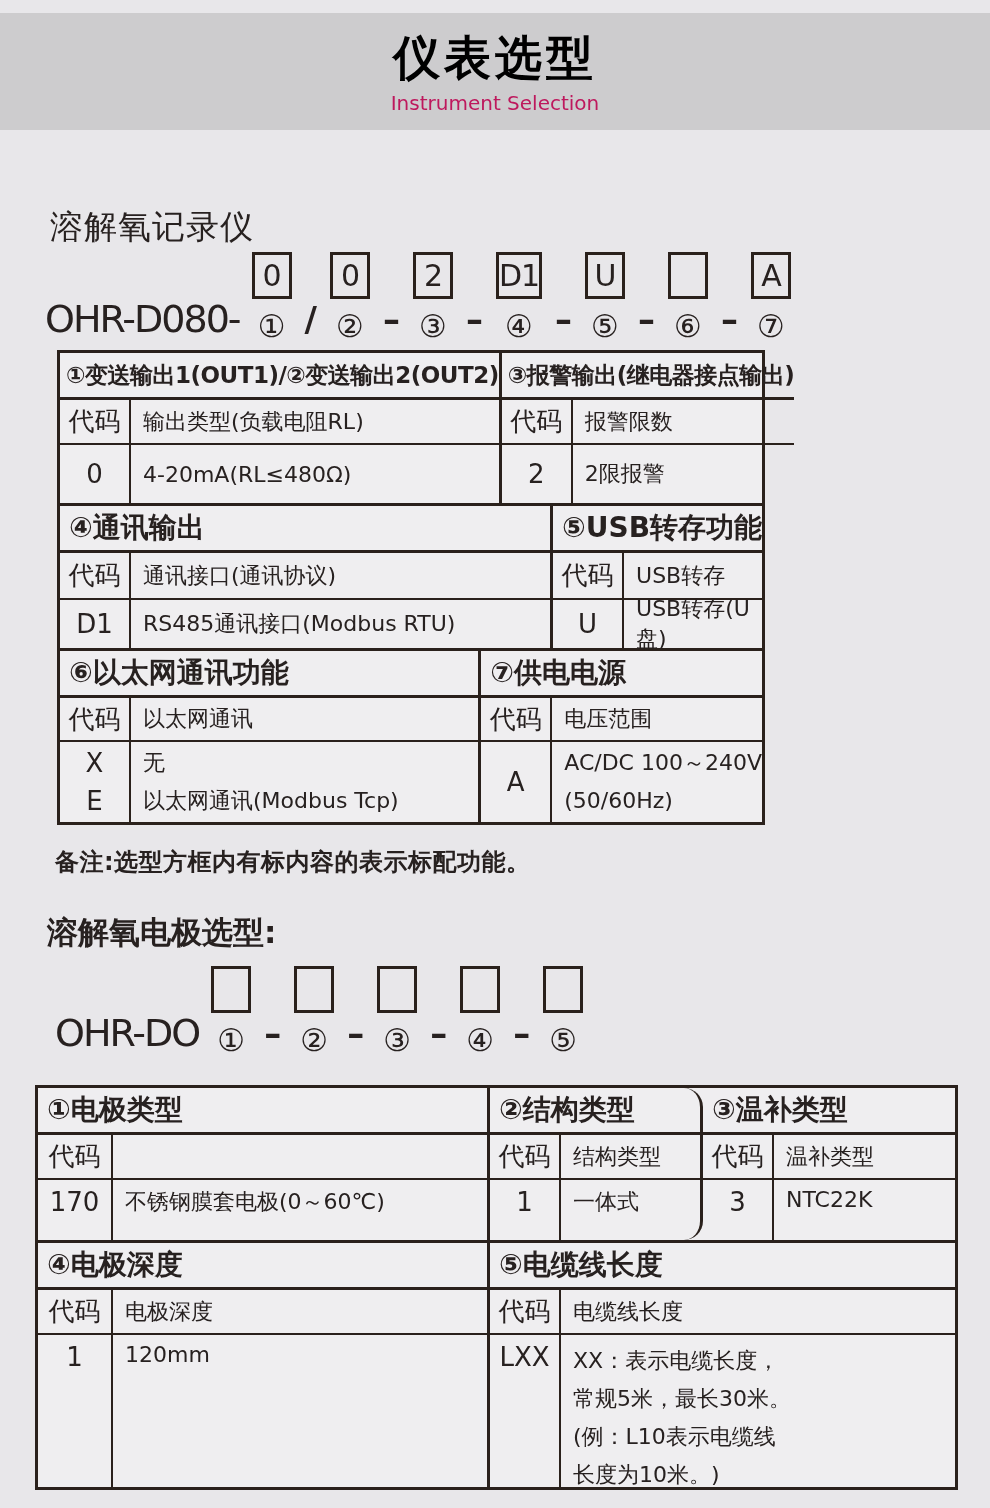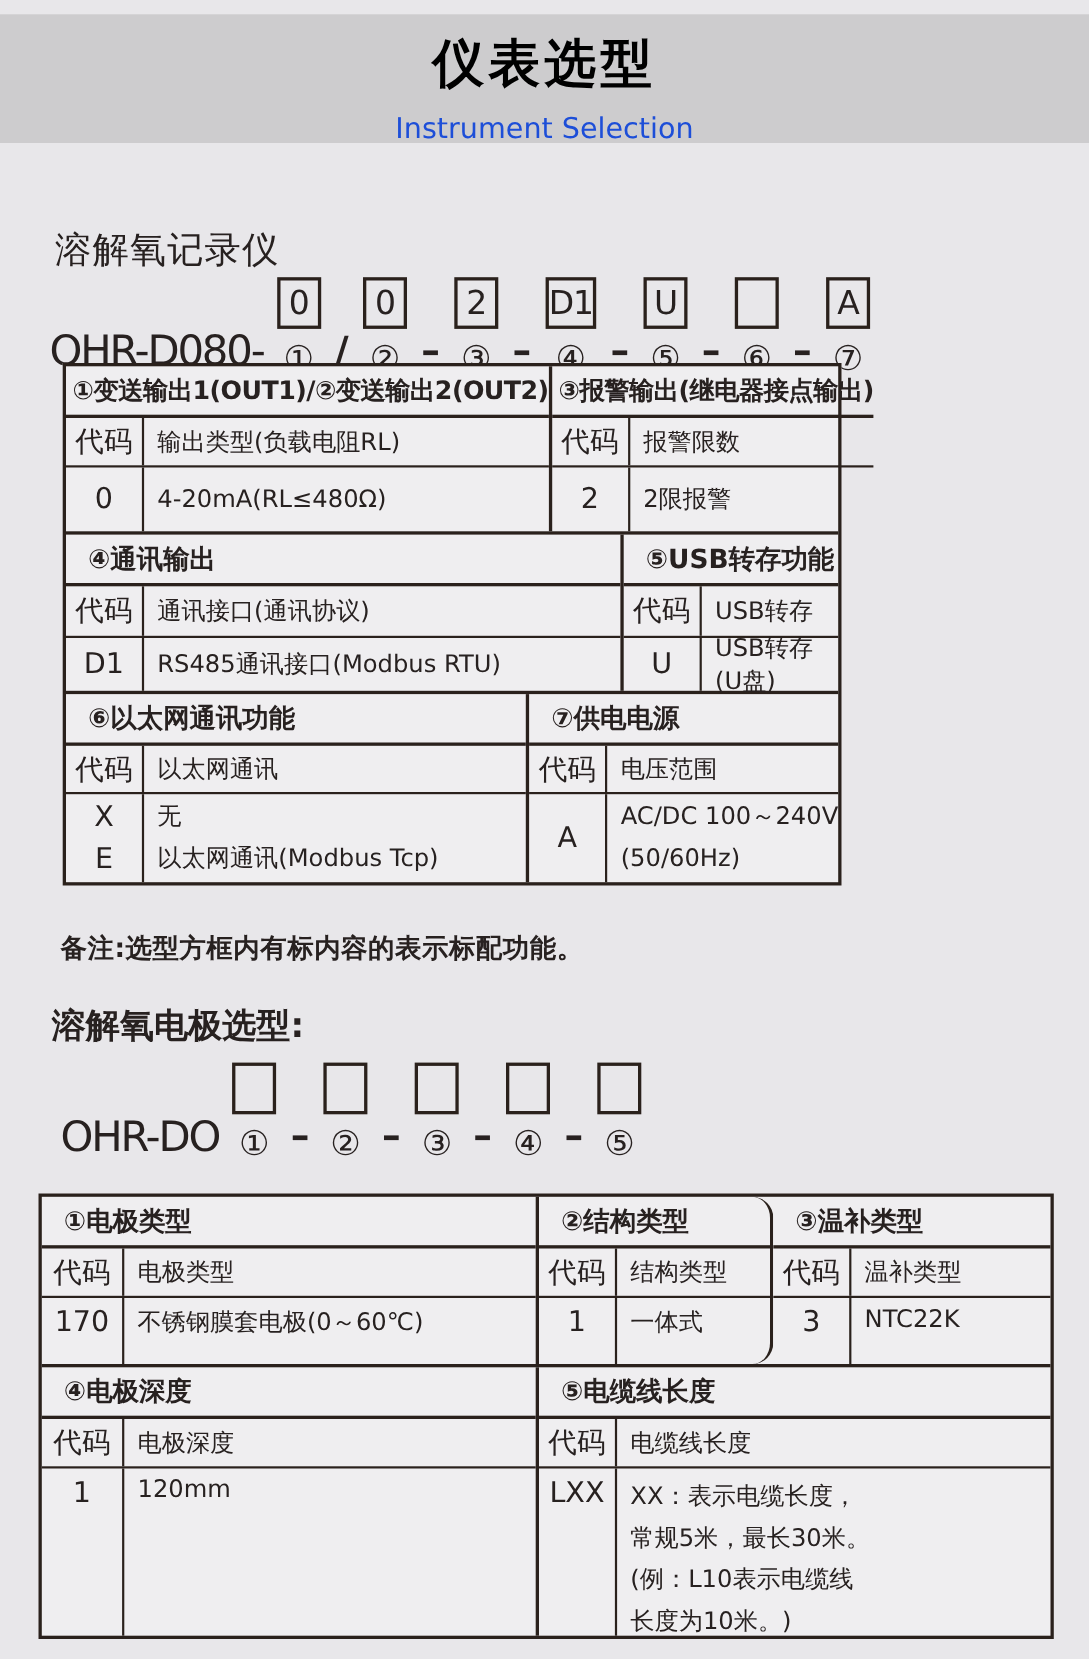--- a/index.html
+++ b/index.html
@@ -12,52 +12,52 @@
   *{box-sizing:border-box;}
   html,body{margin:0;padding:0;}
   body{
     width:990px;height:1508px;position:relative;overflow:hidden;
     background:var(--page);color:var(--txt);
     font-family:"DejaVu Sans","Liberation Sans",sans-serif;
   }
   
   .band{position:absolute;left:0;top:13px;width:990px;height:117px;background:var(--band);text-align:center;}
   .band .title{font-size:47px;font-weight:bold;letter-spacing:4px;margin-top:14px;color:#000000;}
-  .band .subtitle{font-size:26px;margin-top:12px;color:#1d4ed8;}
+  .band .subtitle{font-size:20px;margin-top:1px;color:#be185d;}
   
   .rec-heading{position:absolute;left:50px;top:205px;font-size:33px;letter-spacing:1px;}
   
   .model-row{position:absolute;display:flex;align-items:flex-end;}
   .model-row.r1{left:45px;top:252px;}
   .model-row.r2{left:55px;top:966px;}
   .m-prefix{font-size:38px;letter-spacing:-2px;line-height:48px;margin-right:12px;white-space:nowrap;}
   .m-col{display:flex;flex-direction:column;align-items:center;}
   .mbox{width:40px;height:47px;border:3px solid var(--bd);display:flex;align-items:center;justify-content:center;
         font-size:30px;font-weight:500;letter-spacing:-1px;}
   .mbox.wide{width:46px;}
   .mnum{margin-top:10px;font-size:31px;line-height:34px;}
   .m-sep{font-size:34px;font-weight:bold;line-height:47px;margin:0 13px;}
   
   .sel-table{position:absolute;border:3px solid var(--bd);background:var(--cell);}
   .t-sec{display:flex;}
   .t-sec + .t-sec{border-top:3px solid var(--bd);}
   .half{display:flex;flex-direction:column;}
   .half.bordered{border-right:3px solid var(--bd);}
   .sec-title{height:47px;display:flex;align-items:center;border-bottom:3px solid var(--bd);
-             font-weight:bold;font-size:24px;padding-left:20px;white-space:nowrap;overflow:hidden;}
+             font-weight:bold;font-size:28px;padding-left:9px;white-space:nowrap;overflow:hidden;}
   .sec-title.tight{font-size:23px;padding-left:6px;letter-spacing:-0.5px;}
   .g-row{display:flex;border-bottom:2px solid var(--bd);}
   .g-row.last{border-bottom:none;}
   .c-code{display:flex;align-items:center;justify-content:center;border-right:2px solid var(--bd);
           font-size:26px;flex-direction:column;}
   .c-desc{flex:1;display:flex;flex-direction:column;justify-content:center;padding-left:12px;font-size:22px;}
   .top-align{justify-content:flex-start;padding-top:7px;}
   .line{line-height:38px;white-space:nowrap;}
   
-  .t1{left:57px;top:330px;width:708px;}
+  .t1{left:57px;top:350px;width:708px;}
   .t1 .half.left{width:507px;}
   .t1 .half.right{flex:1;}
   .t1 .c-code{width:71px;}
   .t1 .colhead{height:45px;}
   .t1 .sec-a .data{height:58px;}
   .t1 .sec-b .colhead{height:47px;}
   .t1 .sec-b .data{height:48px;}
   .t1 .sec-c .colhead{height:44px;}
   .t1 .sec-c .data{height:80px;}
   
@@ -243,21 +243,20 @@
   </div>
 </div>
 
 <div class="sel-table t2">
 
   <div class="t-sec top-sec">
     <div class="half sub1 bordered">
       <div class="sec-title">①电极类型</div>
       <div class="g-row colhead">
         <div class="c-code">代码</div>
-        <div class="c-desc">电极类型</div>
       </div>
       <div class="g-row data last">
         <div class="c-code top-align">170</div>
         <div class="c-desc top-align">不锈钢膜套电极(0～60℃)</div>
       </div>
     </div>
     <div class="half sub2t bordered narrow">
       <div class="sec-title">②结构类型</div>
       <div class="g-row colhead">
         <div class="c-code">代码</div>

